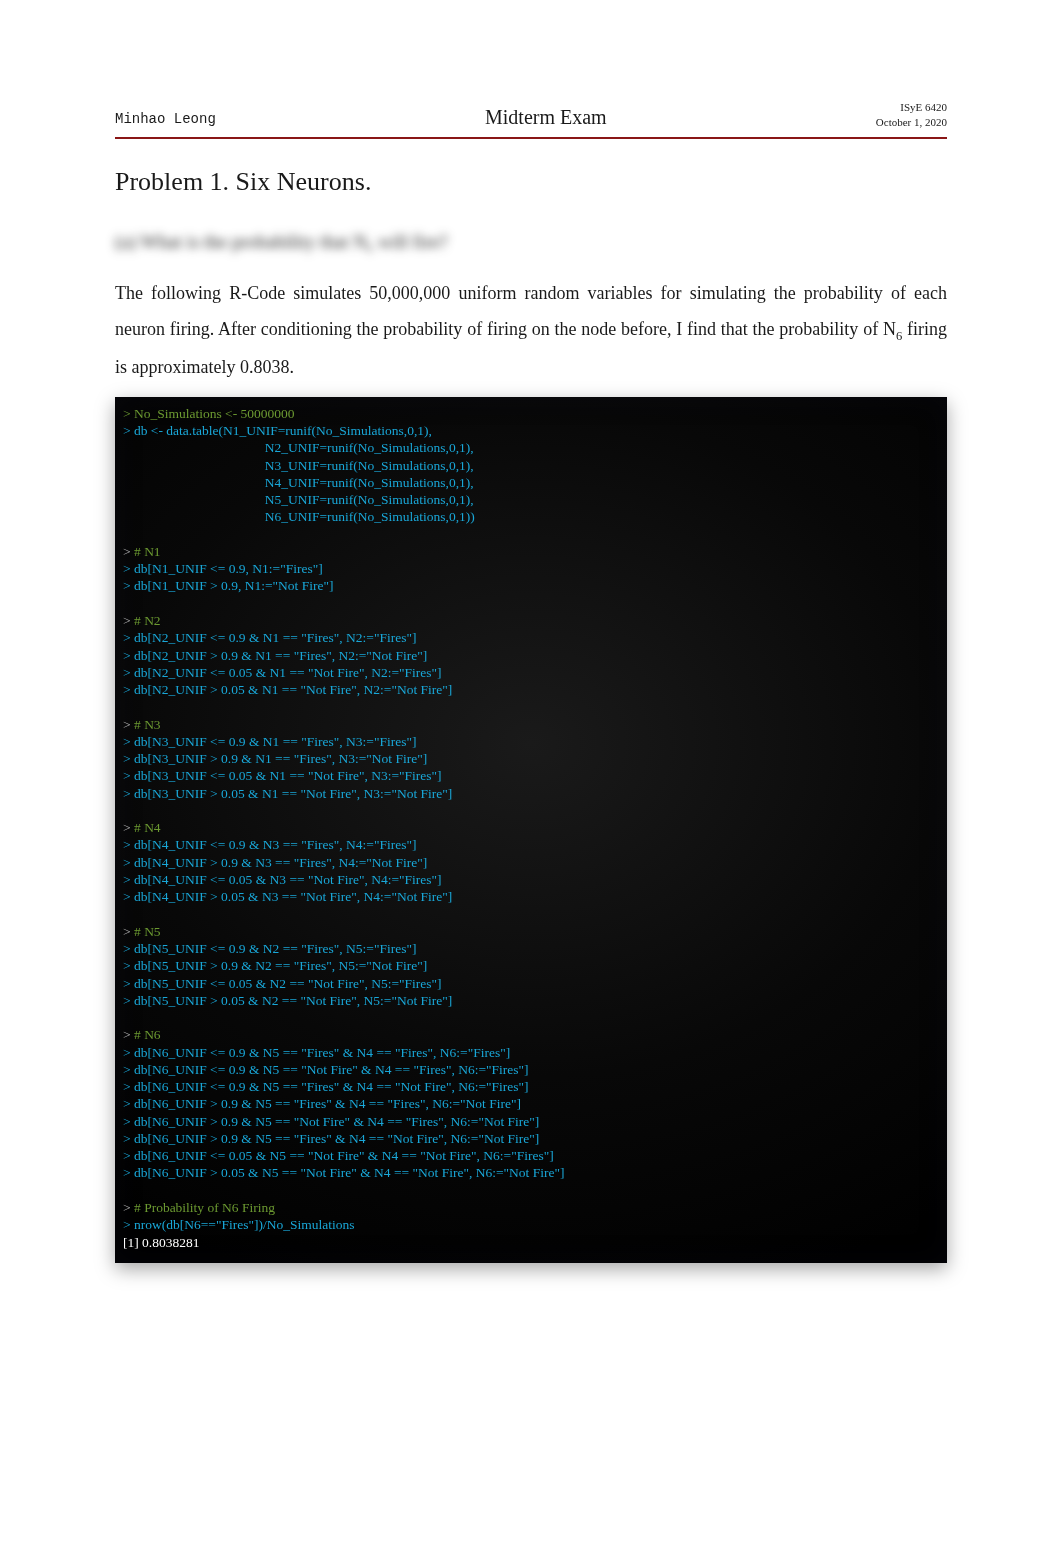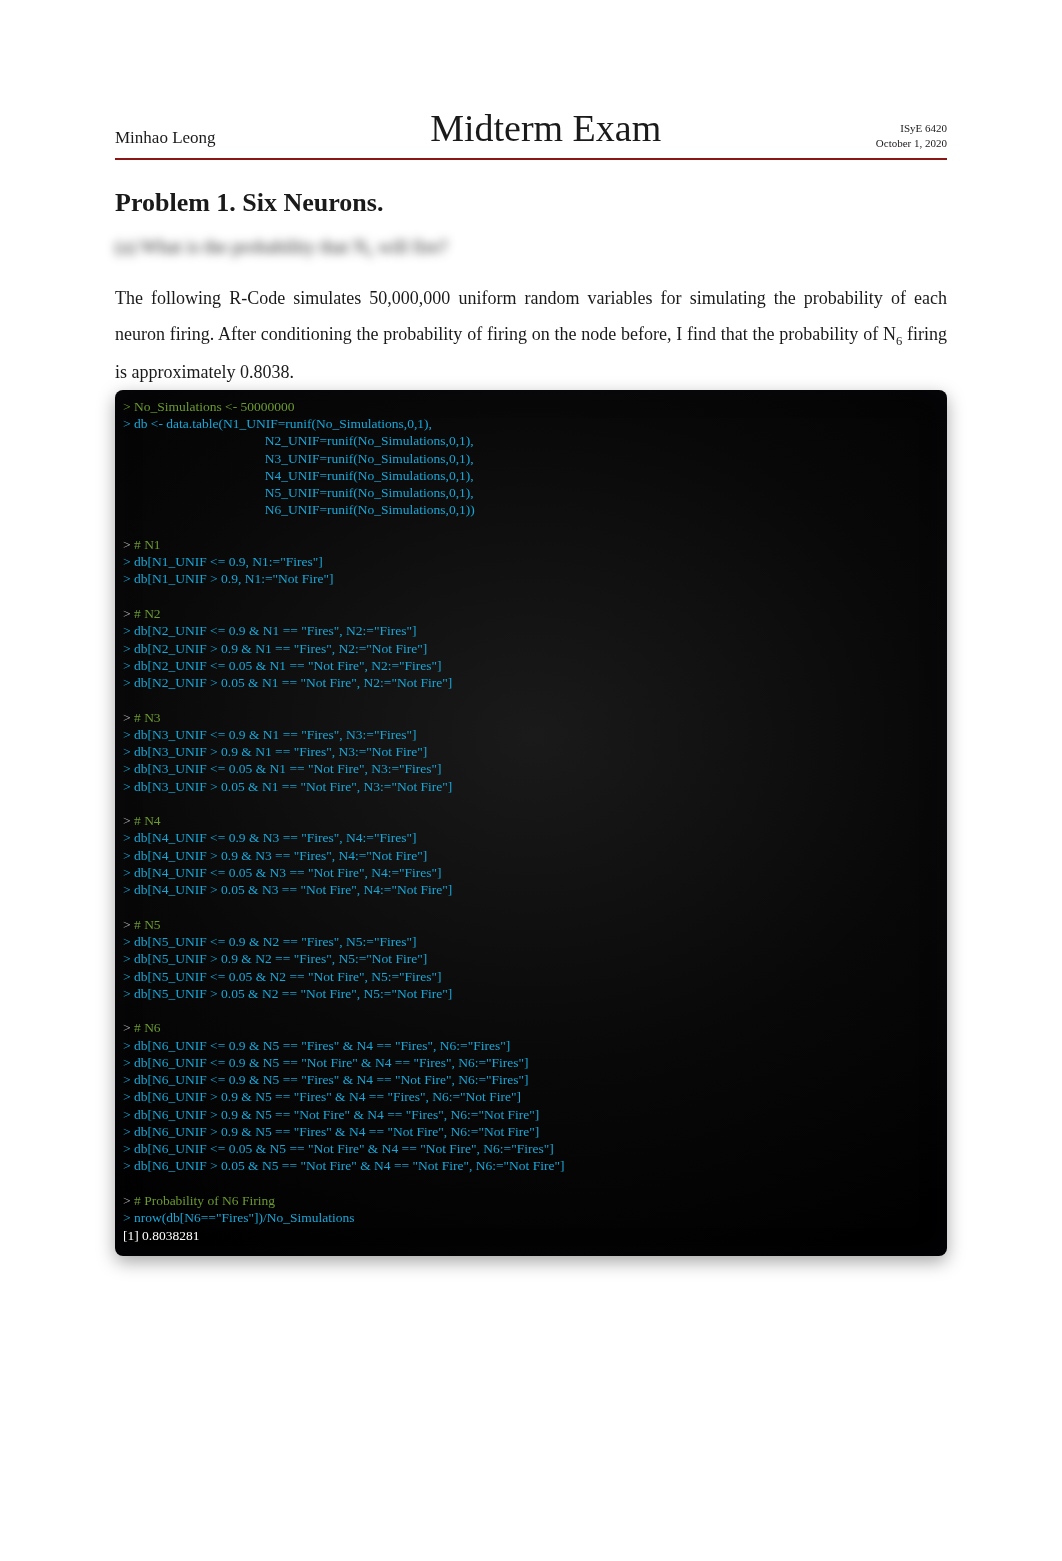--- a/index.html
+++ b/index.html
@@ -13,62 +13,63 @@
   }
   .header {
     display: flex;
     align-items: flex-end;
     justify-content: space-between;
     padding-bottom: 8px;
     border-bottom: 2px solid #8a1616;
     margin-bottom: 28px;
   }
   .header-left {
-    font-size: 17px;
+    font-size: 14px;
     padding-bottom: 2px;
+    font-family: Liberation Mono, monospace;
   }
   .header-center {
-    font-size: 38px;
+    font-size: 20px;
     text-align: center;
     flex: 1;
     padding-bottom: 0px;
     margin-top: 46px;
   }
   .header-right {
     text-align: right;
     font-size: 11px;
     line-height: 1.3;
   }
   .problem-title {
     font-size: 26px;
-    margin-bottom: 18px;
-    font-weight: bold;
+    margin-bottom: 34px;
+    font-weight: normal;
   }
   .sub-question {
     filter: blur(5px);
     font-size: 19px;
     color: #222;
     margin-bottom: 22px;
     user-select: none;
   }
   .body-text {
     font-size: 18px;
     line-height: 2.0;
     text-align: justify;
-    margin-bottom: 0;
+    margin-bottom: 12px;
   }
   .body-text sub { font-size: 0.7em; vertical-align: sub; }
   .code-block {
     background: radial-gradient(ellipse 90% 70% at 50% 40%, #1a1a1a 0%, #080808 55%, #000 100%);
     color: #ffffff;
     font-family: "Times New Roman", Times, serif;
     font-size: 13.5px;
     line-height: 1.28;
     padding: 8px 8px 12px 8px;
-    border-radius: 8px;
+    border-radius: 0;
     white-space: pre;
     overflow: hidden;
     box-shadow: 0 6px 18px rgba(0,0,0,0.35), 0 0 30px rgba(30,30,60,0.15) inset;
   }
   .gt  { color: #b0b0b0; } 
   .cmt { color: #6c9a31; } 
   .blu { color: #19a7d8; } 
   .wht { color: #ffffff; } 
 </style>
 </head>

